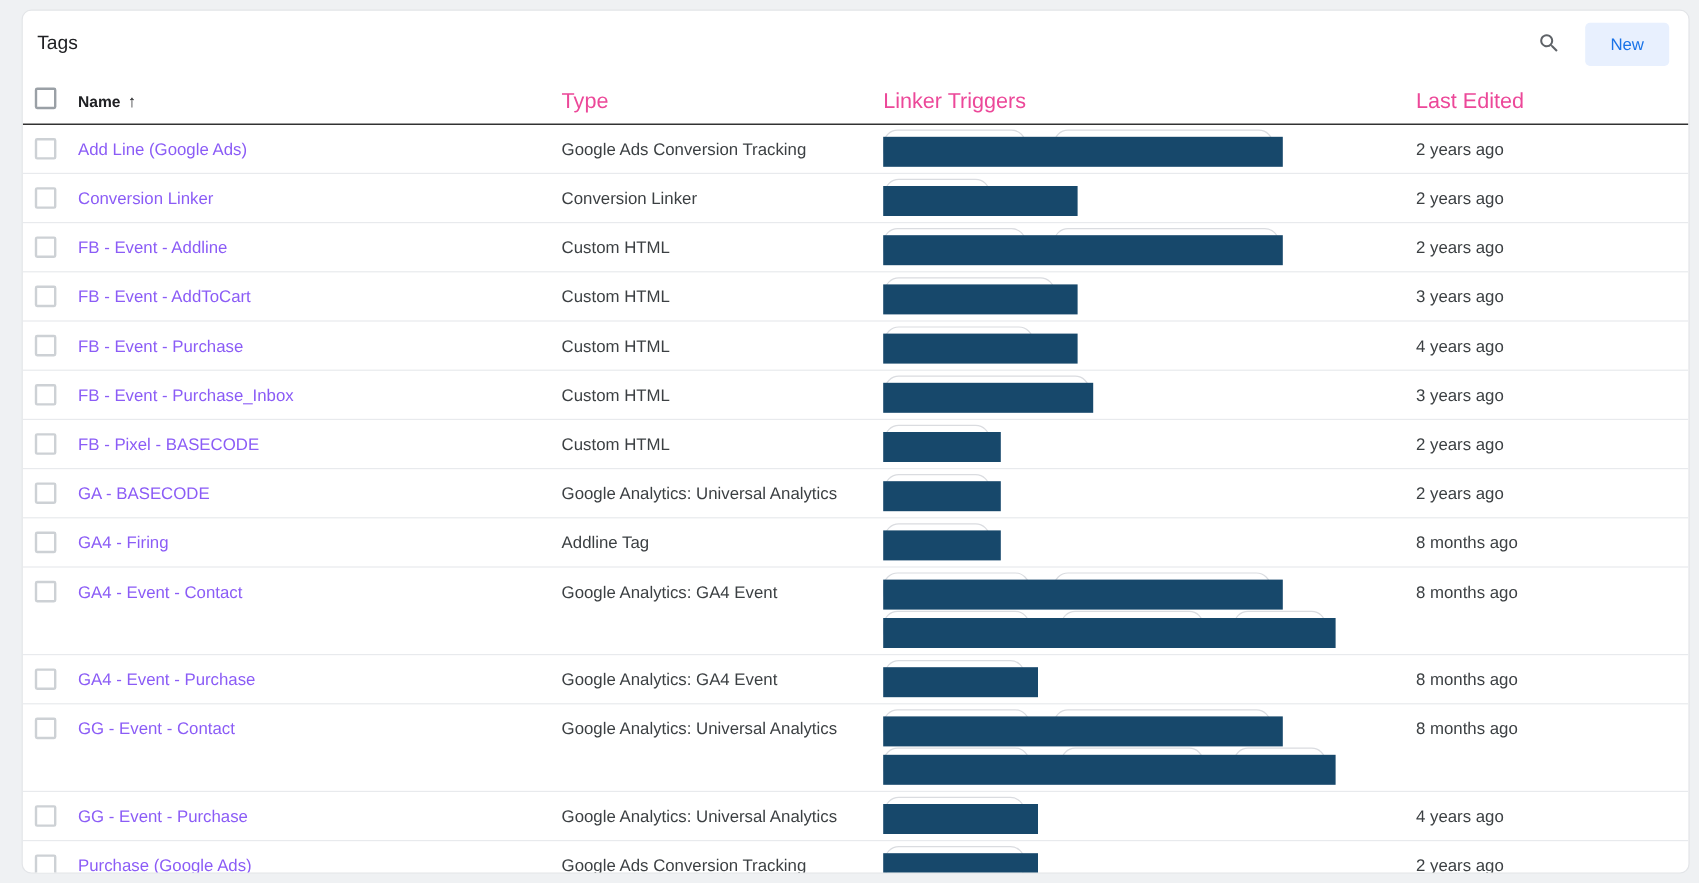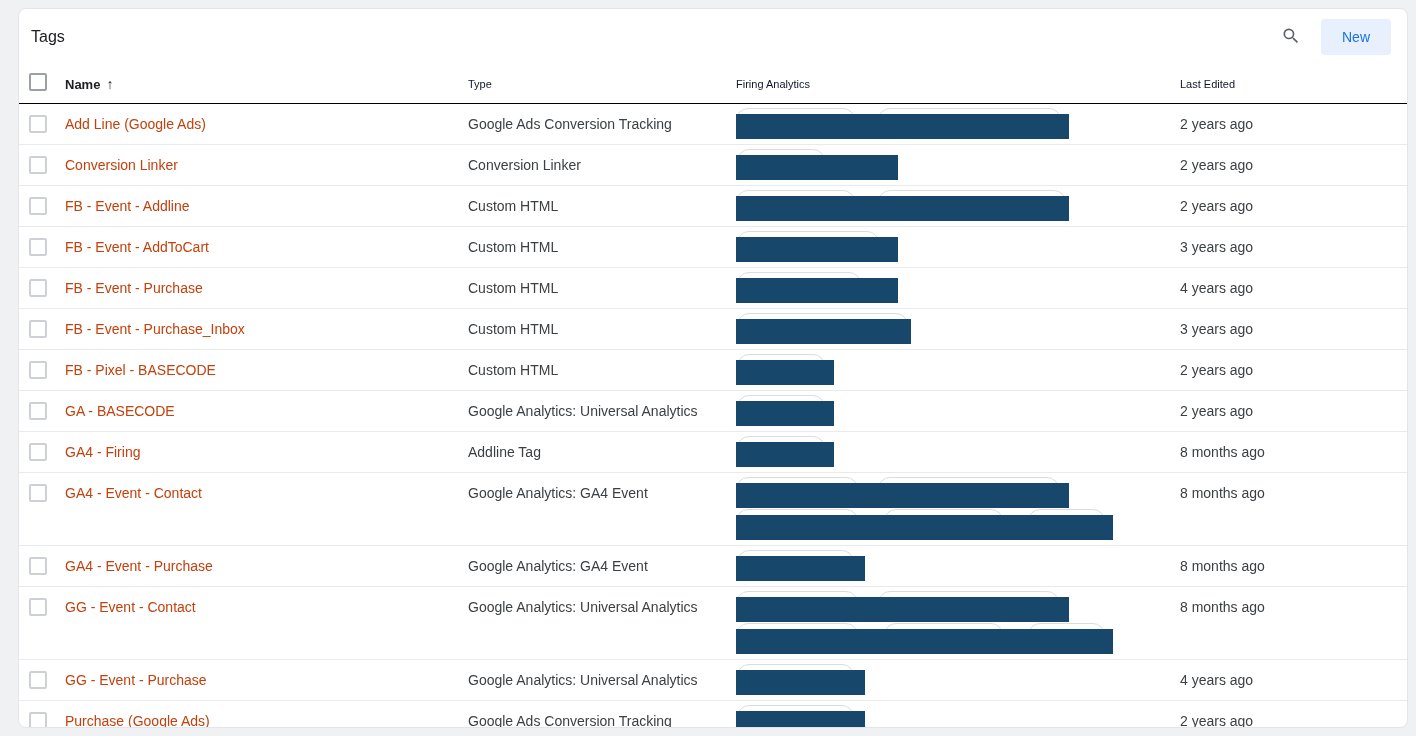--- a/index.html
+++ b/index.html
@@ -40,41 +40,41 @@
   .grid-cols {
     display:grid;
     grid-template-columns:36px 403px 268px 444px 1fr;
     padding-left:10px;
   }
   .thead {
     height:39px;
     align-items:center;
     border-bottom:1px solid #000000;
   }
-  .th { font-size:11px; color:#0f172a; }
+  .th { font-size:18px; color:#ec4899; }
   .th-name { color:#202124; font-weight:bold; font-size:13px; }
   .sort-arrow { font-weight:normal; color:#202124; margin-left:6px; font-size:14px; }
   .row {
     border-bottom:1px solid #e8eaed;
     min-height:40px;
     align-items:start;
   }
   .row:last-child { border-bottom:none; }
   .checkbox {
     display:inline-block;
     width:18px; height:18px;
     border:2px solid #cdd1d5;
     border-radius:2px;
     background:#fff;
     cursor:pointer;
     margin-top:11px;
   }
   .thead .checkbox { border-color:#9aa0a6; margin-top:0; }
   .c-name a {
-    color:#c2410c; font-size:14px; line-height:40px;
+    color:#8b5cf6; font-size:14px; line-height:40px;
     text-decoration:none; cursor:pointer;
   }
   .c-type, .c-last { font-size:14px; color:#3c4043; line-height:40px; }
   .c-trig { padding:4px 0 4px 0; }
   .tline { position:relative; height:32px; }
   .chip {
     position:absolute; top:0; height:29px;
     border:1px solid #dadce0; border-radius:12px;
     background:#ffffff;
   }
@@ -102,21 +102,21 @@
   </div>
 
   <div class="thead grid-cols">
     <div>
       <span class="checkbox"></span>
     </div>
     <div class="th th-name">
       <span>Name</span><span class="sort-arrow">↑</span>
     </div>
     <div class="th">Type</div>
-    <div class="th">Firing Analytics</div>
+    <div class="th">Linker Triggers</div>
     <div class="th">Last Edited</div>
   </div>
 
   <div id="table-body">
       <div class="row grid-cols">
         <div class="c-check"><span class="checkbox"></span></div>
         <div class="c-name"><a class="name-link">Add Line (Google Ads)</a></div>
         <div class="c-type">Google Ads Conversion Tracking</div>
         <div class="c-trig">
           <div class="tline">

